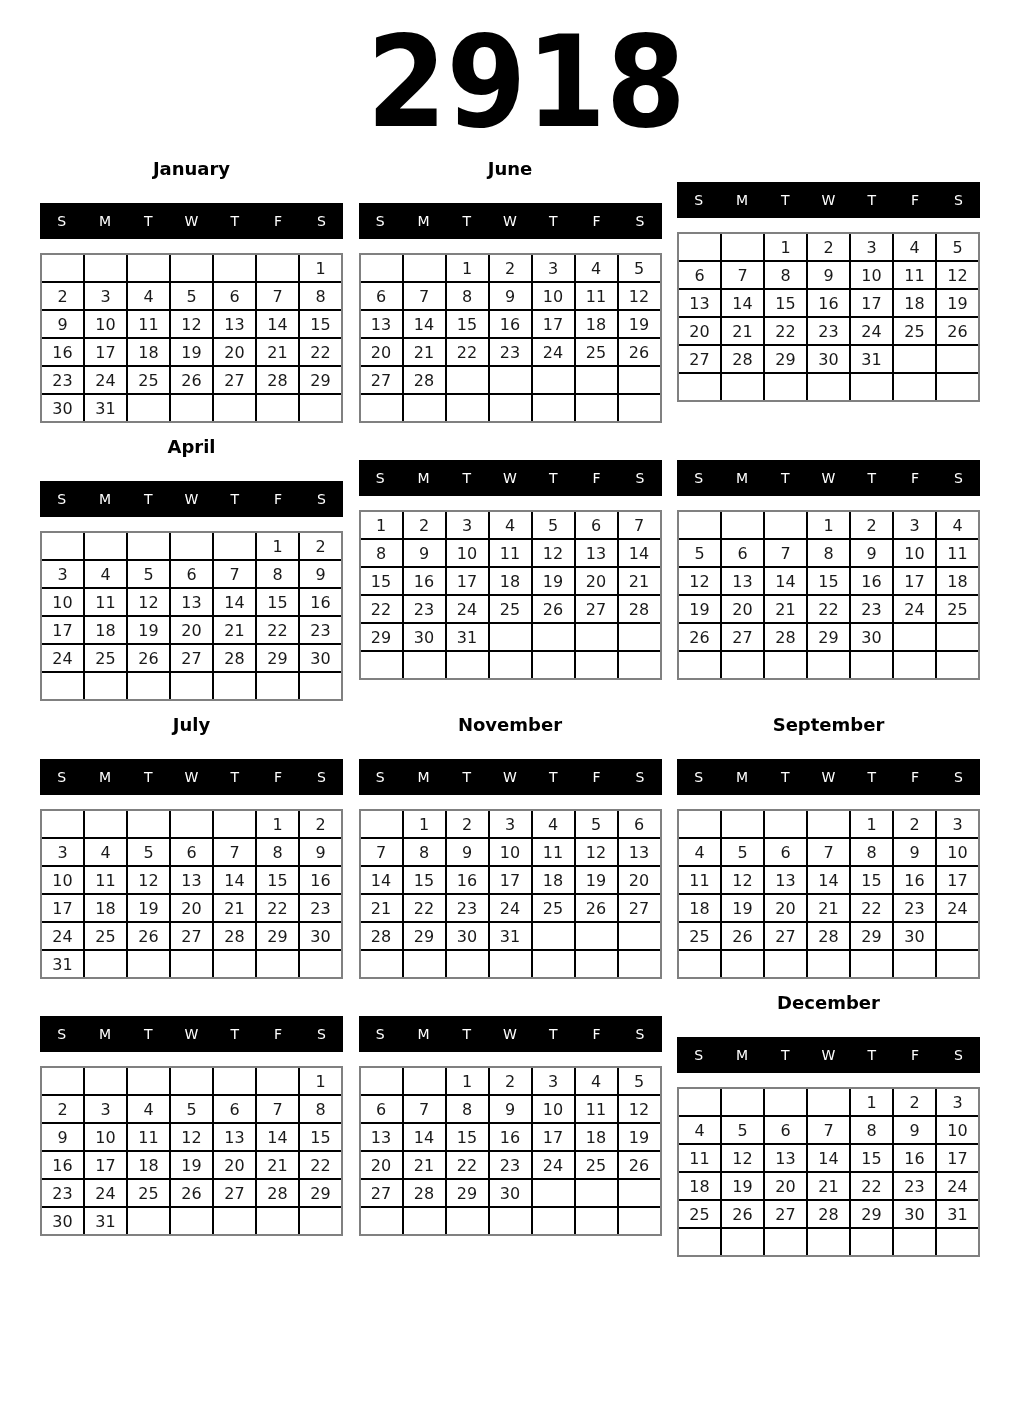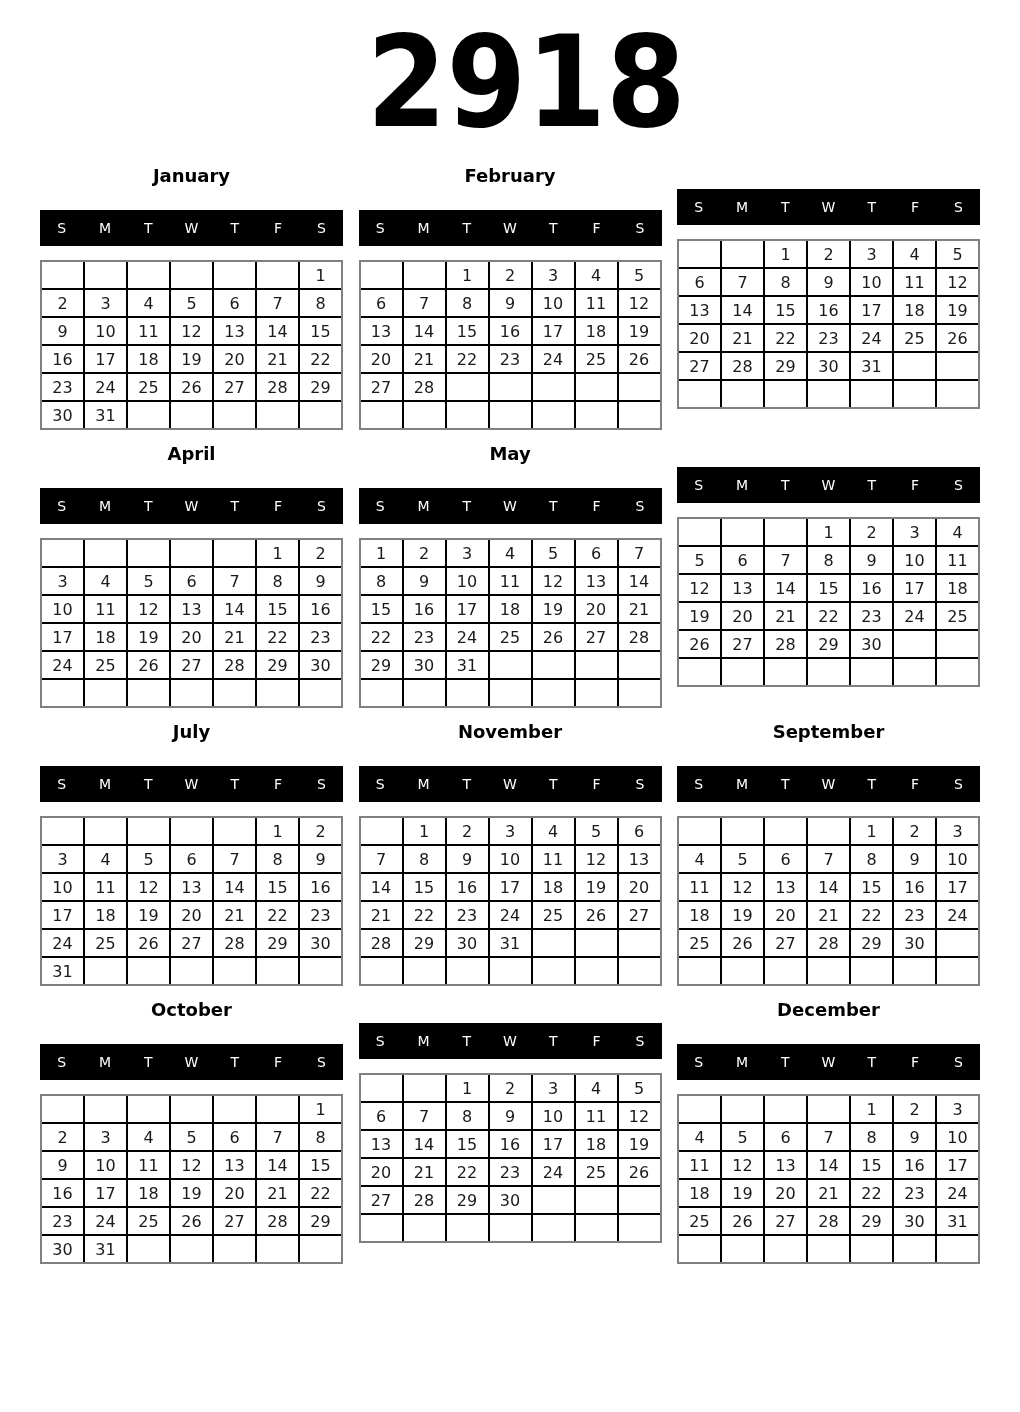--- a/index.html
+++ b/index.html
@@ -22,21 +22,21 @@
     color: var(--text, #000);
     letter-spacing: 0px;
     padding-left: 32px;
   }
   .year span {
     display: inline-block;
     transform: scaleX(0.91);
     transform-origin: center;
   }
   .calendar {
-    margin-top: 19px;
+    margin-top: 12px;
   }
   .month-row {
     display: flex;
     justify-content: space-between;
     padding: 0 40px;
     margin-bottom: 13px;
   }
   .month-block {
     width: 303px;
   }
@@ -138,21 +138,21 @@
           <div class="date-cell">31</div>
           <div class="date-cell"></div>
           <div class="date-cell"></div>
           <div class="date-cell"></div>
           <div class="date-cell"></div>
           <div class="date-cell"></div>
         </div>
   </div>
 
   <div class="month-block">
-    <div class="month-title">February</div>
+    <div class="month-title">June</div>
     <div class="dow-header">
           <div class="dow">S</div>
           <div class="dow">M</div>
           <div class="dow">T</div>
           <div class="dow">W</div>
           <div class="dow">T</div>
           <div class="dow">F</div>
           <div class="dow">S</div>
         </div>
     <div class="date-grid">
@@ -309,21 +309,20 @@
           <div class="date-cell"></div>
           <div class="date-cell"></div>
           <div class="date-cell"></div>
           <div class="date-cell"></div>
           <div class="date-cell"></div>
           <div class="date-cell"></div>
         </div>
   </div>
 
   <div class="month-block">
-    <div class="month-title">May</div>
     <div class="dow-header">
           <div class="dow">S</div>
           <div class="dow">M</div>
           <div class="dow">T</div>
           <div class="dow">W</div>
           <div class="dow">T</div>
           <div class="dow">F</div>
           <div class="dow">S</div>
         </div>
     <div class="date-grid">
@@ -595,21 +594,20 @@
           <div class="date-cell"></div>
           <div class="date-cell"></div>
           <div class="date-cell"></div>
           <div class="date-cell"></div>
           <div class="date-cell"></div>
         </div>
   </div>
 </div>
     <div class="month-row">
   <div class="month-block">
-    <div class="month-title">October</div>
     <div class="dow-header">
           <div class="dow">S</div>
           <div class="dow">M</div>
           <div class="dow">T</div>
           <div class="dow">W</div>
           <div class="dow">T</div>
           <div class="dow">F</div>
           <div class="dow">S</div>
         </div>
     <div class="date-grid">

